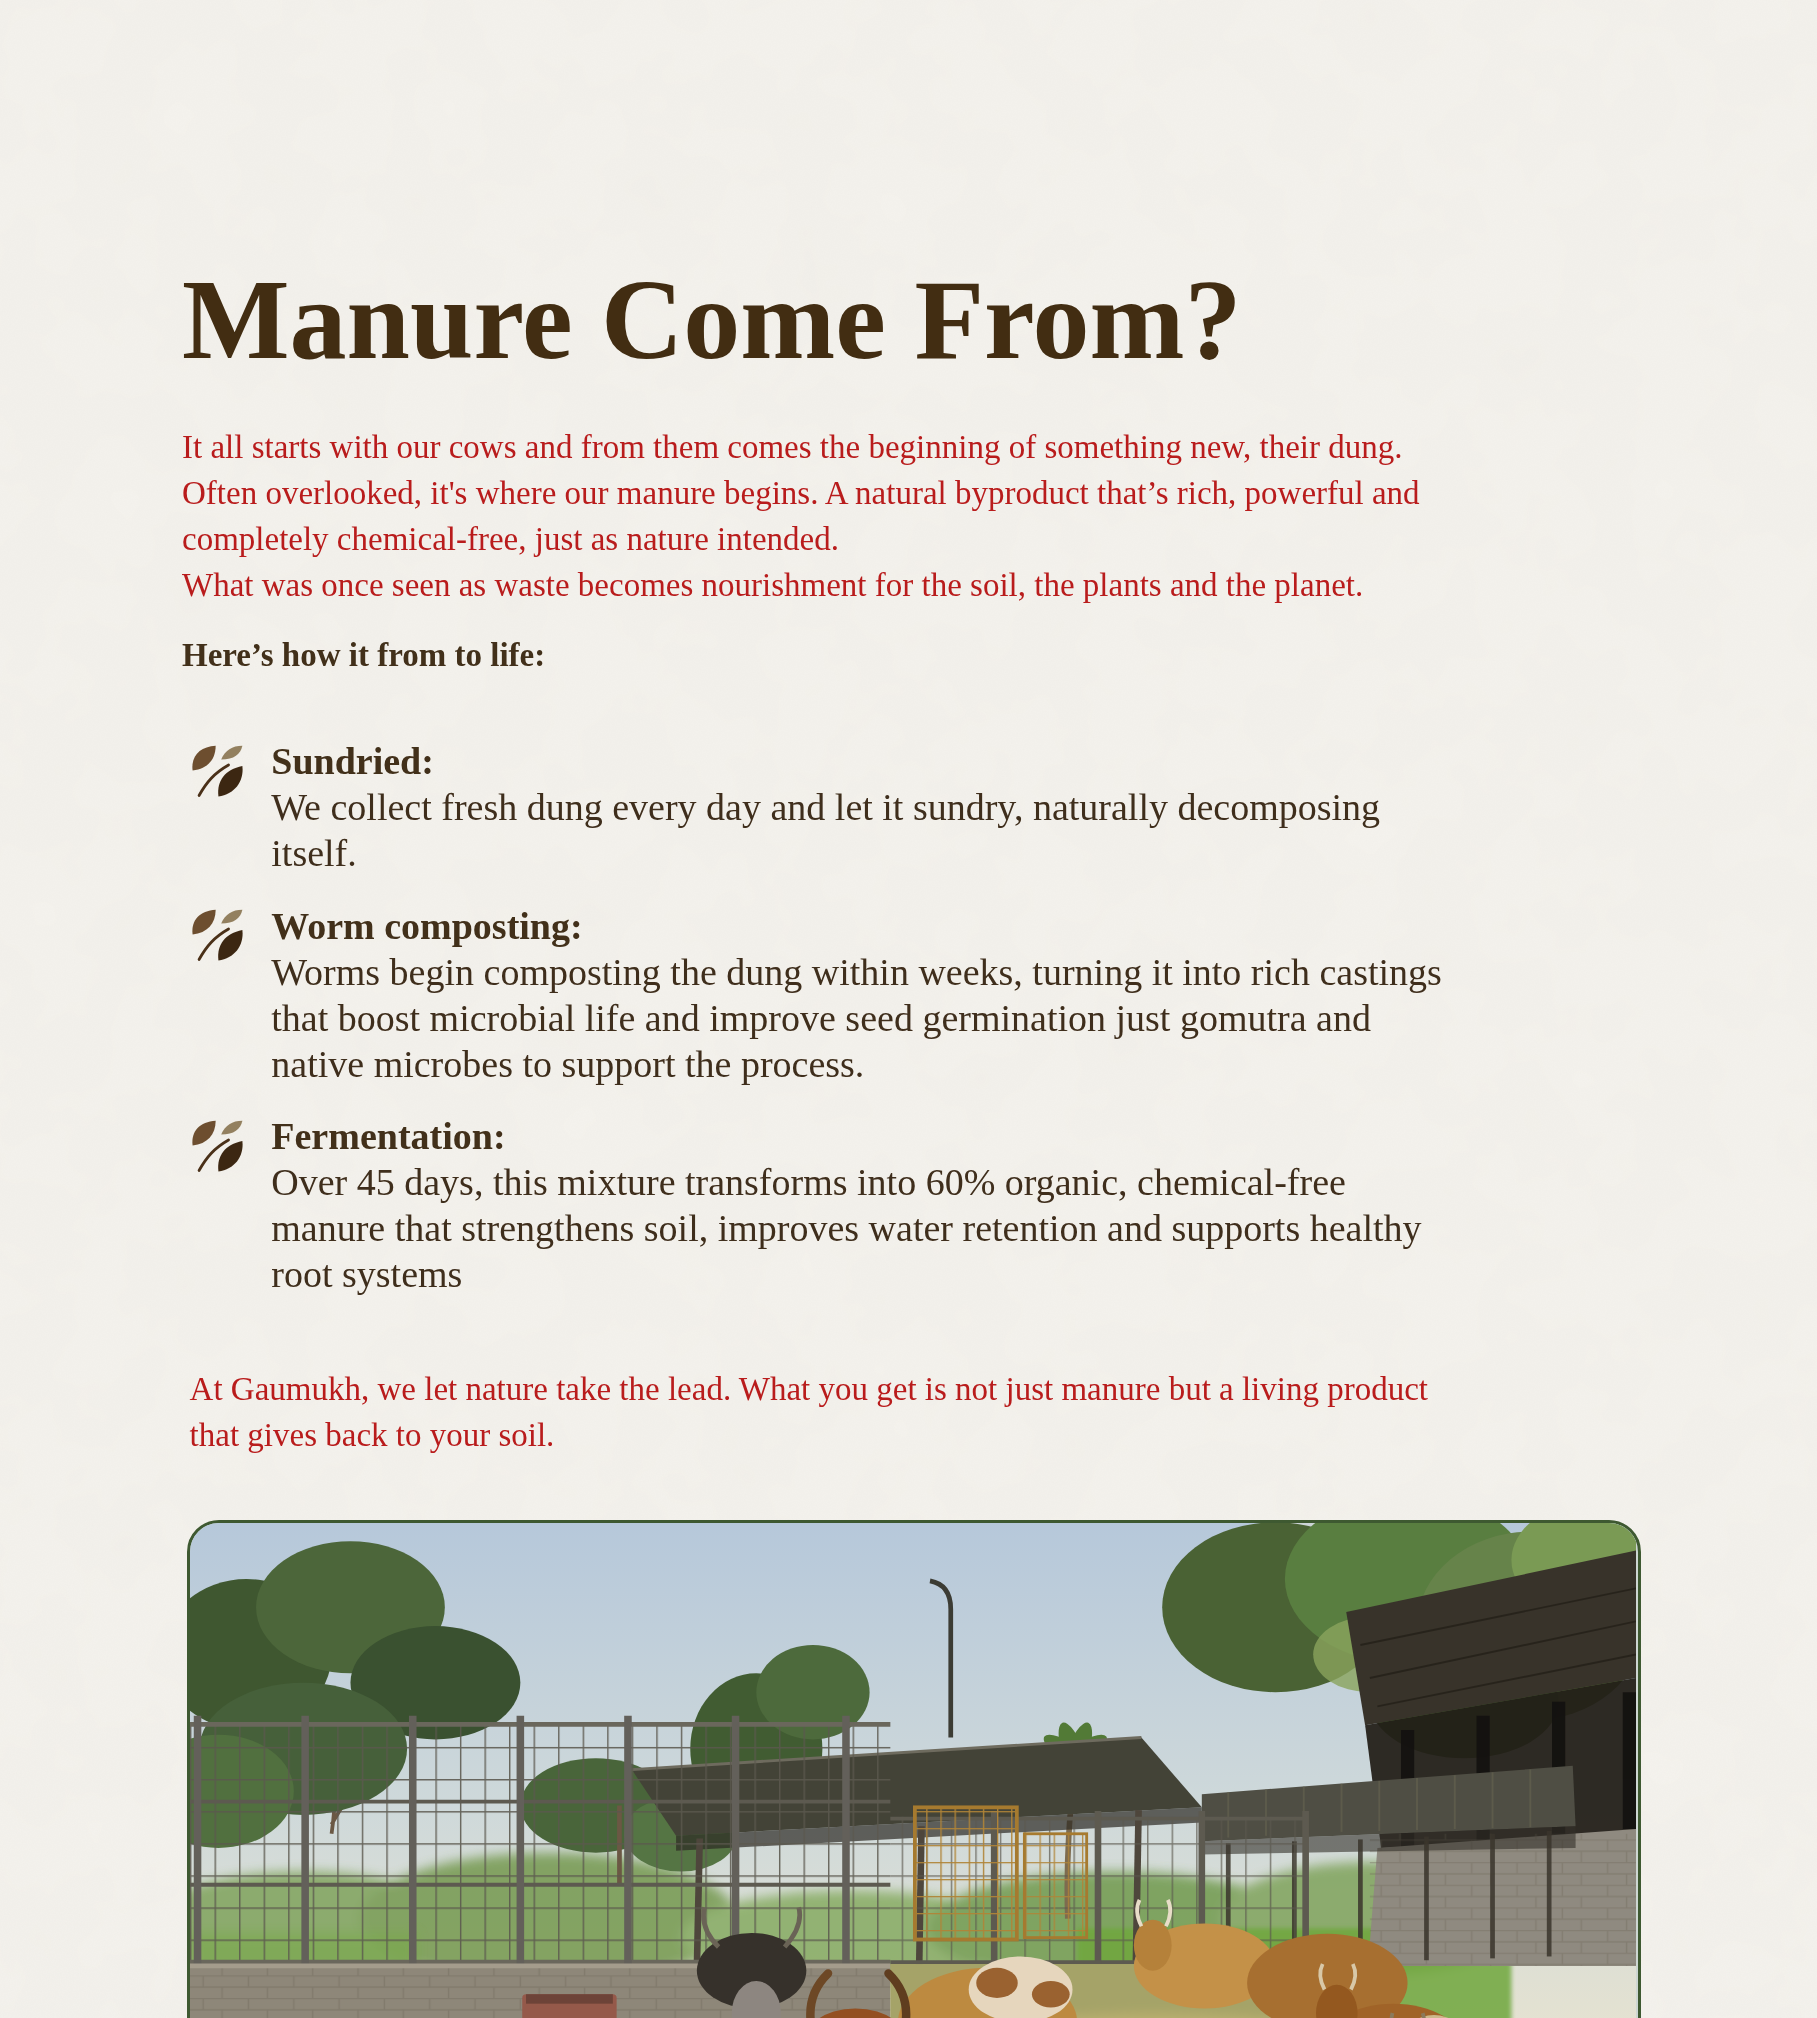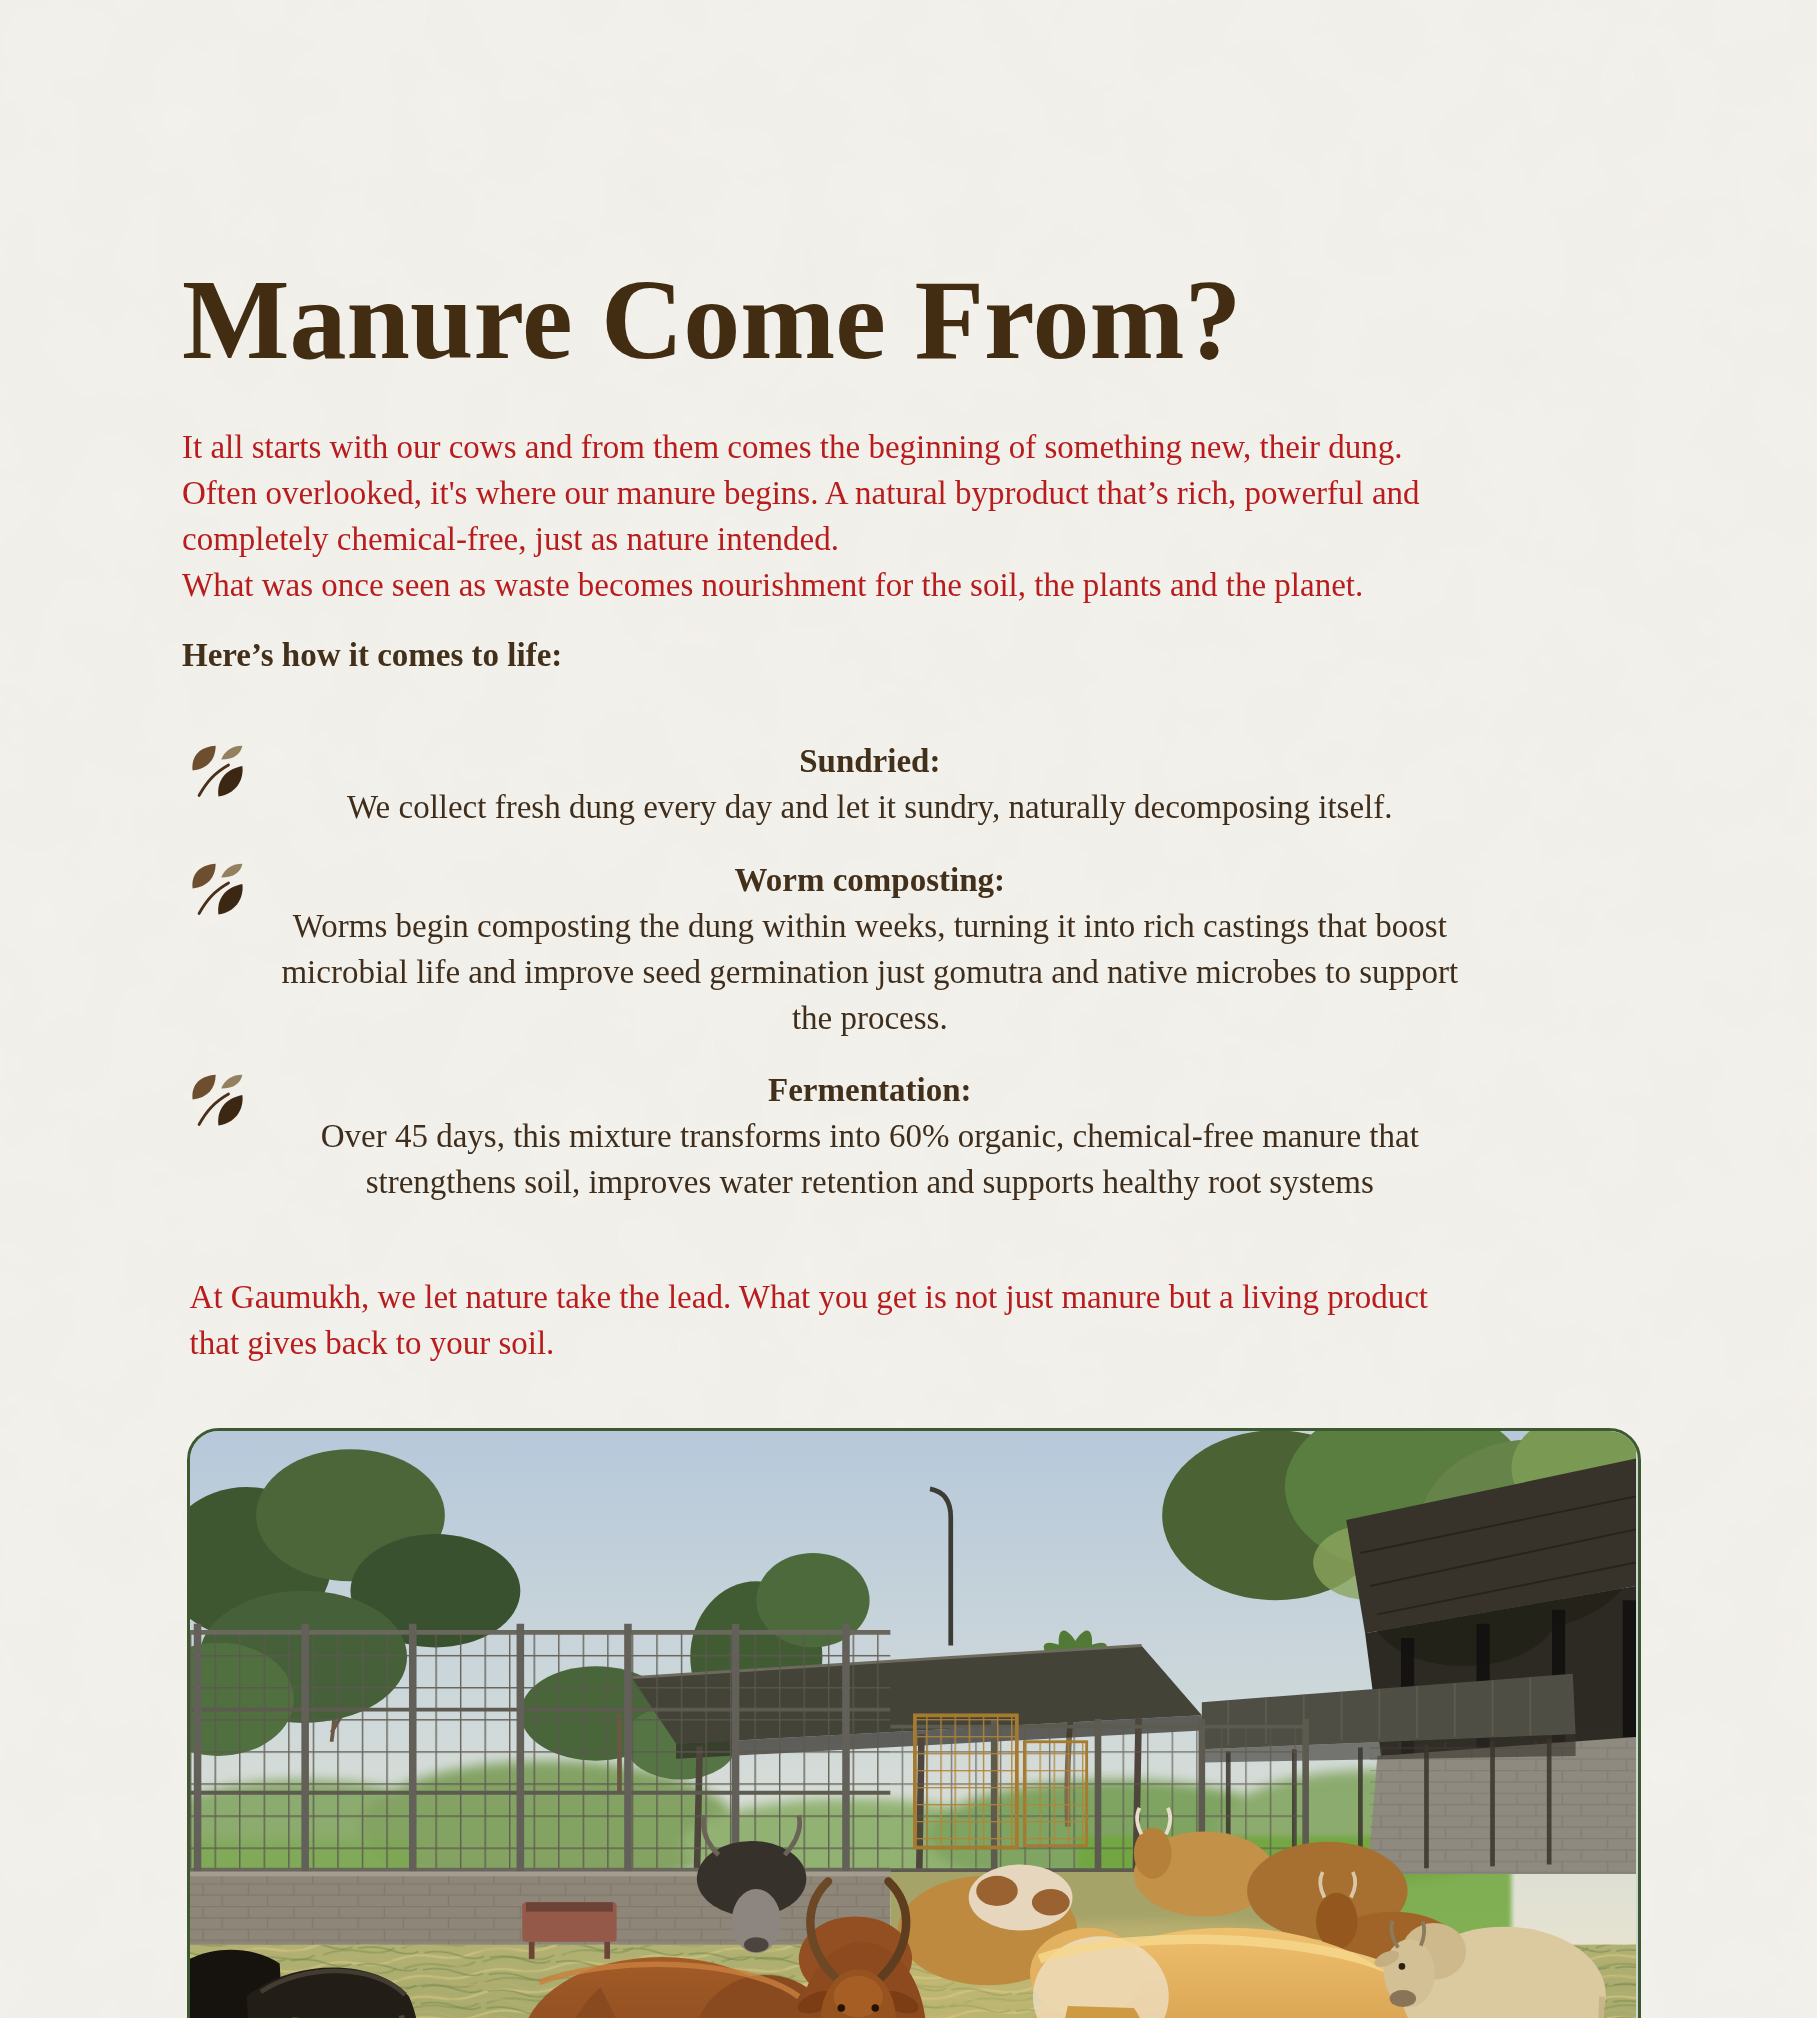--- a/index.html
+++ b/index.html
@@ -36,21 +36,21 @@
   .intro { width:1297px; }
   .process-heading {
     font-weight:700;
     margin-top:24px;
     font-size:33px; line-height:46px;
     color:#42301a;
   }
   .steps { margin-top:60px; display:flex; flex-direction:column; gap:26.5px; }
   .step { display:flex; align-items:flex-start; }
   .step-icon { width:59px; height:59px; flex:0 0 59px; margin:3.8px 24.6px 0 5.7px; }
-  .step-text { width:1197px; font-size:33px; line-height:46px;text-align:center; }
+  .step-text { width:1197px; font-size:38px; line-height:46px; }
   .step-title { font-weight:700; color:#42301a; }
   .closing { margin-top:69px; width:1297px; padding-left:7.6px; }
   .photo-frame {
     margin:62px 0 0 4.7px;
     width:1454px; height:789px;
     border:3.8px solid #3e5931;
     border-radius:32px;
     overflow:hidden;
     background:#cdd6d2;
   }
@@ -74,21 +74,21 @@
 
 <main class="content">
 
   <h1 class="page-title"><br><span>Manure Come From?</span></h1>
 
   <div class="intro body-text">
     <p>It all starts with our cows and from them comes the beginning of something new, their dung. Often overlooked, it's where our manure begins. A natural byproduct that’s rich, powerful and completely chemical-free, just as nature intended.</p>
     <p>What was once seen as waste becomes nourishment for the soil, the plants and the planet.</p>
   </div>
 
-  <p class="process-heading">Here’s how it comes to life:</p>
+  <p class="process-heading">Here’s how it from to life:</p>
 
   <div class="steps">
 
     <div class="step">
       <svg class="step-icon" viewBox="0 0 64 64" xmlns="http://www.w3.org/2000/svg">
         <path fill="none" stroke="#4a3018" stroke-width="3" stroke-linecap="round" d="M12 58 C20 44 28 34 44 25"></path>
         <path fill="#6d4e2f" d="M5 31 C3 15 13 5 30 4 C30 19 21 29 5 31 Z"></path>
         <path fill="#93805f" d="M36 19 C40 9 48 4 59 4 C57 13 50 19 36 19 Z"></path>
         <path fill="#3c2712" d="M33 59 C31 42 40 30 59 26 C61 43 50 57 33 59 Z"></path>
       </svg>

